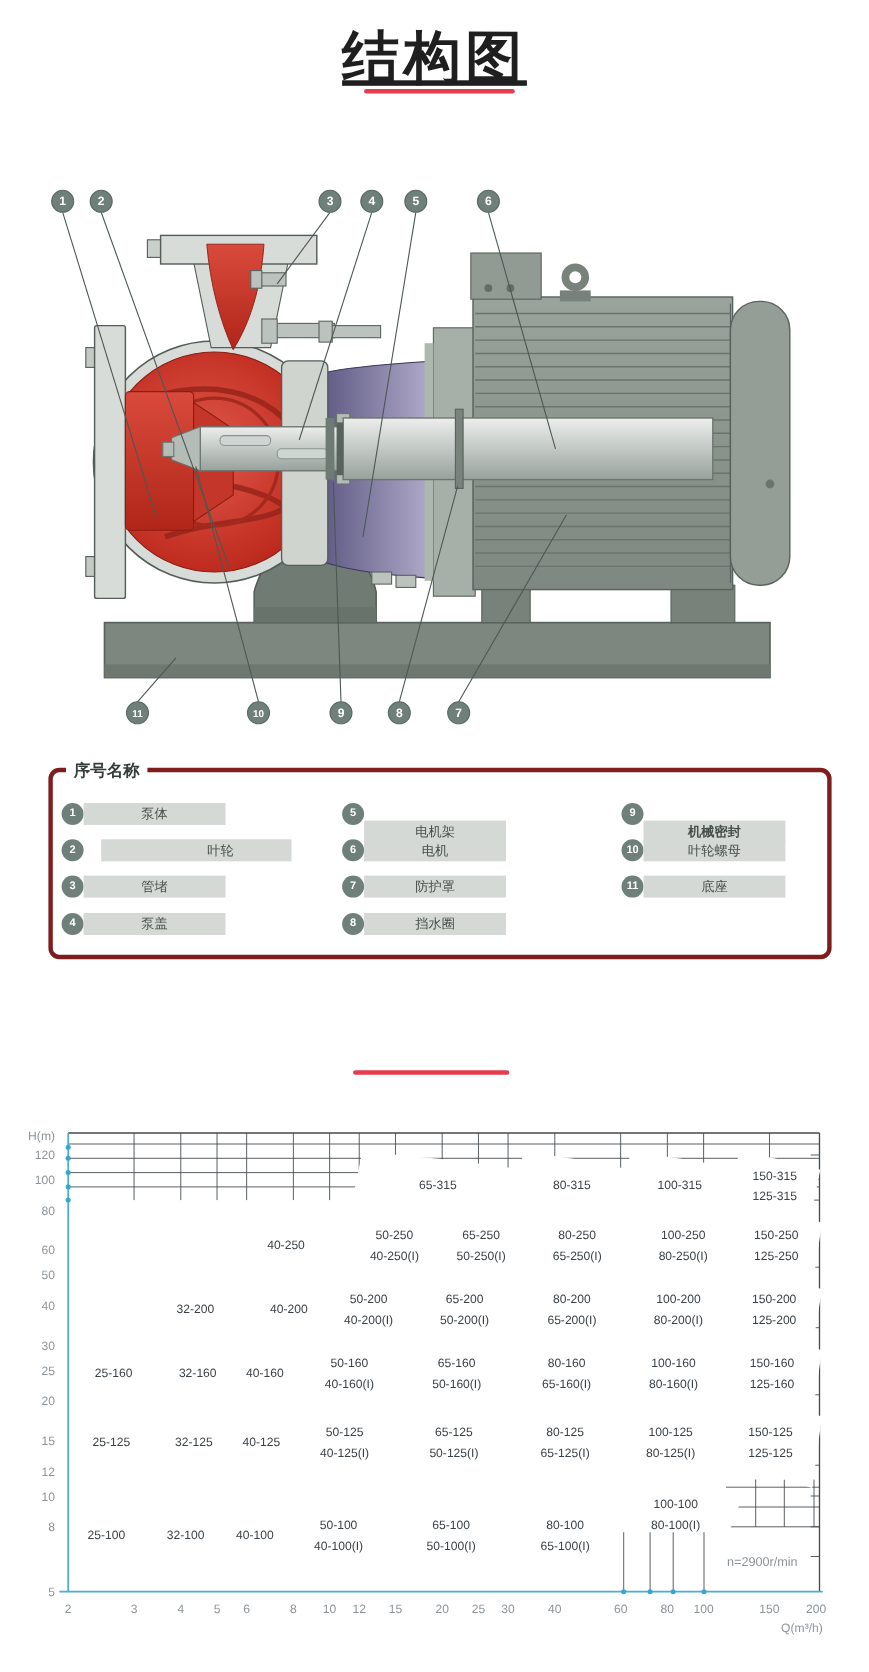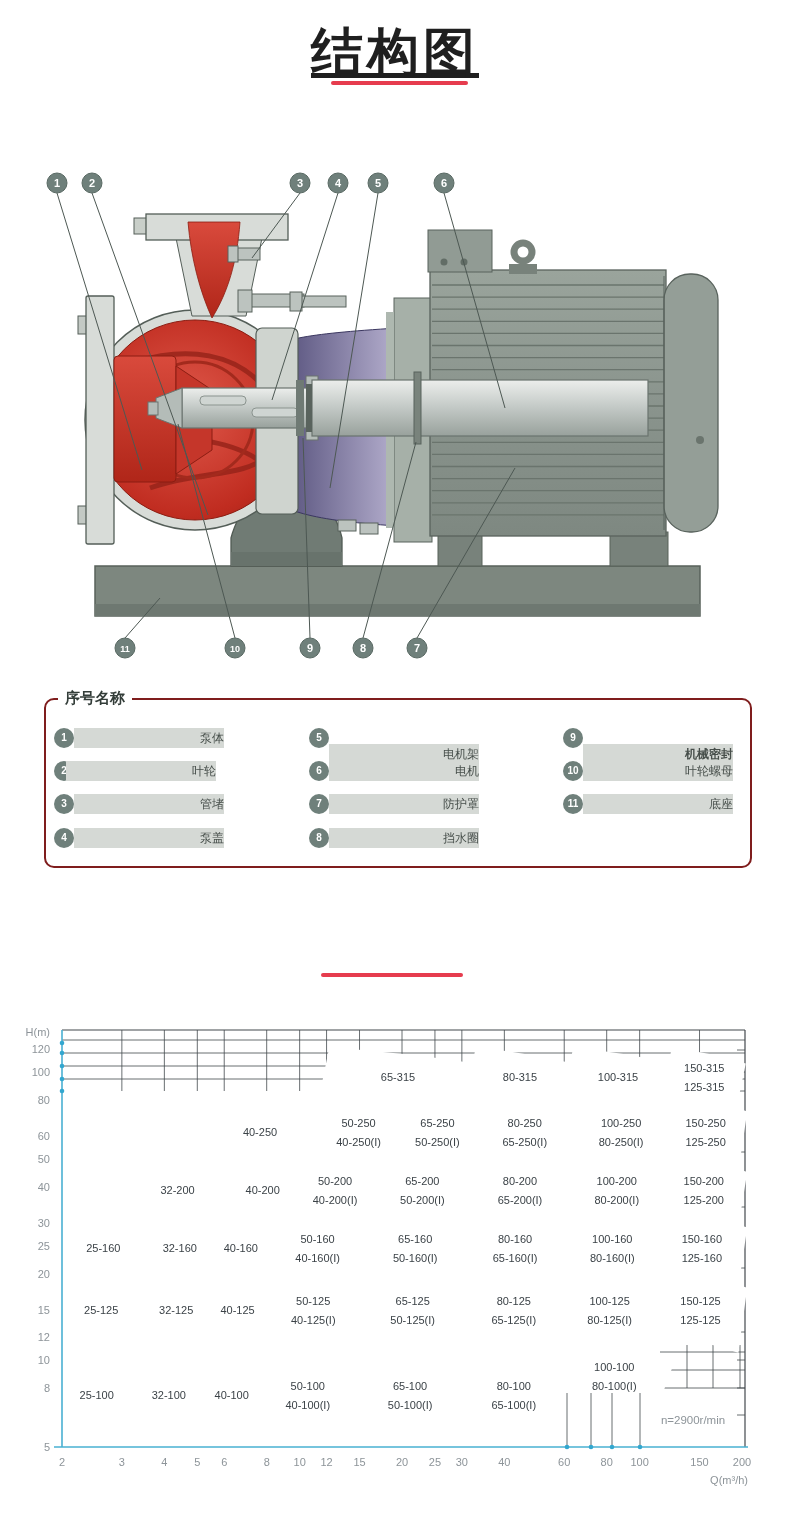--- a/index.html
+++ b/index.html
@@ -2,27 +2,27 @@
 <html><head>
 <meta charset="utf-8">
 <style>
   html,body{margin:0;padding:0;background:#fff;}
   #page{position:relative;width:790px;height:1520px;background:#fff;overflow:hidden;
         font-family:"Liberation Sans","DejaVu Sans",sans-serif;}
   .sec-title{position:absolute;width:100%;text-align:center;font-size:52px;font-weight:bold;
              color:#1f1f1f;letter-spacing:4px;margin:0;text-decoration:underline;}
   .red-underline{position:absolute;height:4px;background:#e63c4e;border-radius:2px;}
   #parts-card{position:absolute;left:44px;top:698px;width:704px;height:166px;
-              border:2px solid #7f1d1d;border-radius:10px;background:#fff;}
+              border:4px solid #7f1d1d;border-radius:10px;background:#fff;}
   #parts-title{position:absolute;left:12px;top:-11px;background:#fff;padding:0 7px;
                font-size:15px;font-weight:bold;color:#333d39;}
   .part-badge{position:absolute;width:20px;height:20px;border-radius:50%;background:#6f807b;
               color:#fff;font-size:10px;font-weight:bold;text-align:center;line-height:20px;}
-  .part-bar{position:absolute;width:150px;height:20px;background:#d5d9d5;
-            font-size:12px;color:#474f4b;text-align:right;line-height:20px;
+  .part-bar{position:absolute;width:129px;height:20px;background:#d5d9d5;
+            font-size:12px;color:#474f4b;text-align:center;line-height:20px;
             white-space:nowrap;overflow:hidden;}
   svg{position:absolute;left:0;display:block;}
   text{font-family:"Liberation Sans","DejaVu Sans",sans-serif;}
 </style>
 </head>
 <body>
 
 <div id="page">
 
   <h1 class="sec-title" style="top:18px;">结构图</h1>
@@ -222,21 +222,21 @@
         </g>
       </g>
   </svg>
 
   <div id="parts-card">
     <div id="parts-title">序号名称</div>
     <div id="parts-items">
         <div class="part-badge" style="left: 8px; top: 28px;">1</div>
         <div class="part-bar" style="left: 28px; top: 28px;">泵体</div>
         <div class="part-badge" style="left: 8px; top: 61px;">2</div>
-        <div class="part-bar" style="left: 20px; top: 61px;">叶轮</div>
+        <div class="part-bar" style="left: 44px; top: 61px; padding-left: 44px;">叶轮</div>
         <div class="part-badge" style="left: 8px; top: 94px;">3</div>
         <div class="part-bar" style="left: 28px; top: 94px;">管堵</div>
         <div class="part-badge" style="left: 8px; top: 128px;">4</div>
         <div class="part-bar" style="left: 28px; top: 128px;">泵盖</div>
         <div class="part-badge" style="left: 263px; top: 28px;">5</div>
         <div class="part-bar" style="left: 283px; top: 28px; margin-top: 16px;">电机架</div>
         <div class="part-badge" style="left: 263px; top: 61px;">6</div>
         <div class="part-bar" style="left: 283px; top: 61px;">电机</div>
         <div class="part-badge" style="left: 263px; top: 94px;">7</div>
         <div class="part-bar" style="left: 283px; top: 94px;">防护罩</div>

